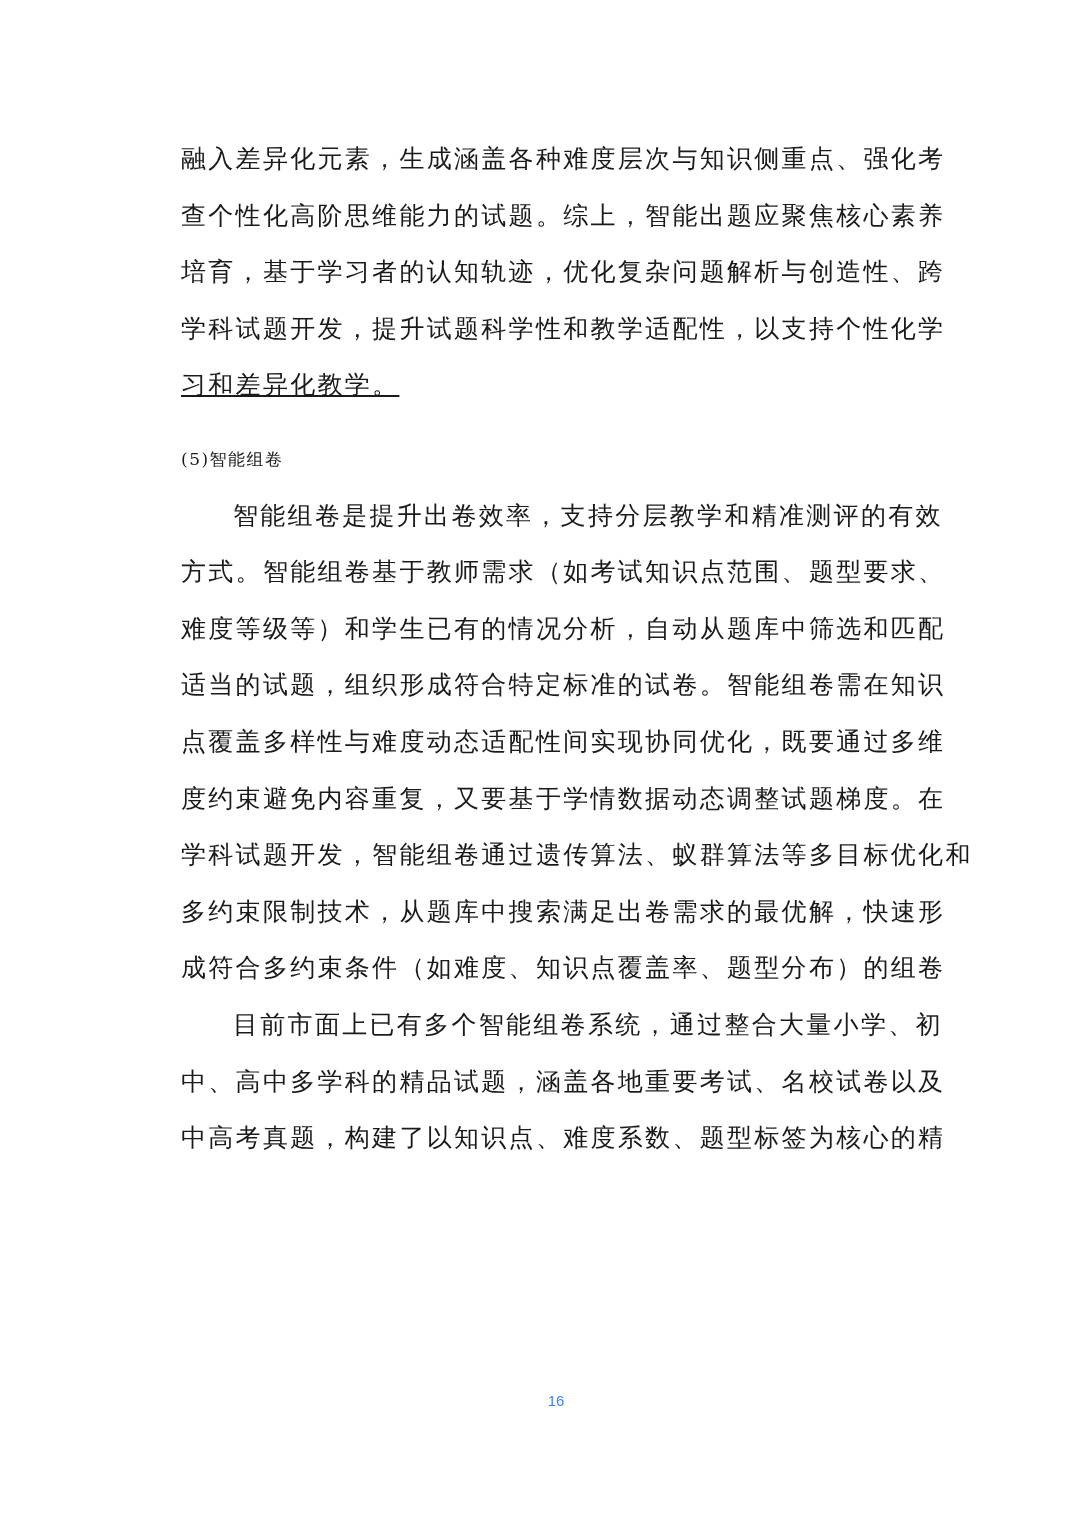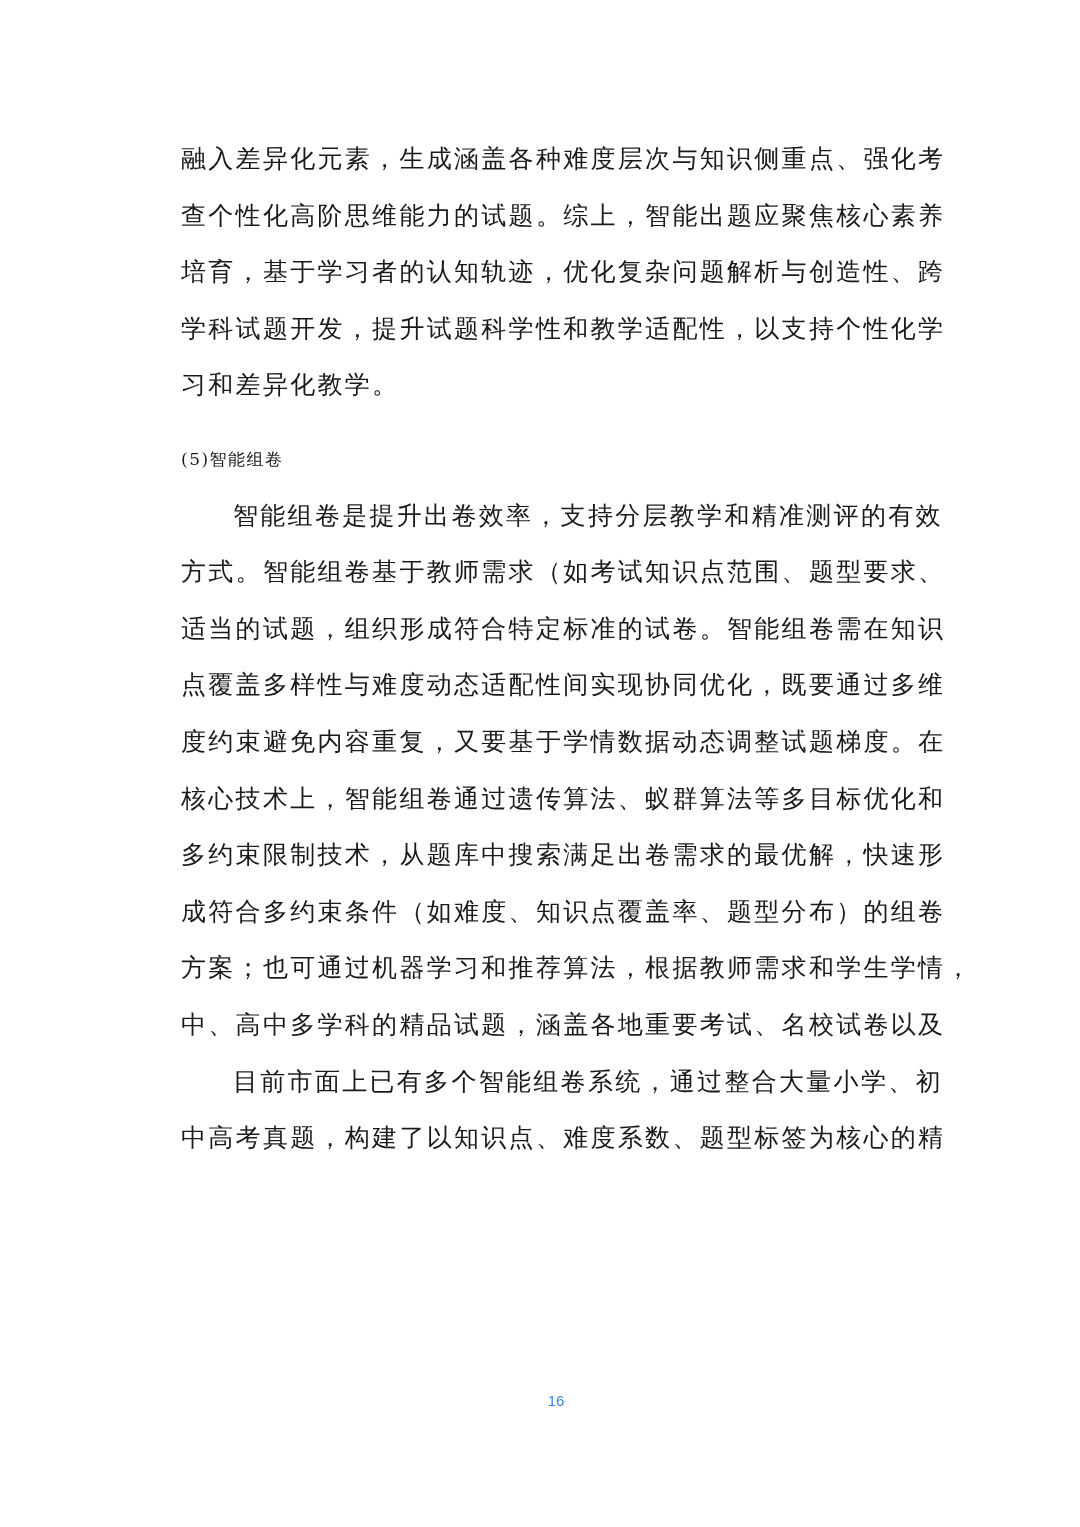--- a/index.html
+++ b/index.html
@@ -33,20 +33,21 @@
       height: 56.6px;
       line-height: 56.6px;
       font-size: 25px;
       white-space: nowrap;
       letter-spacing: 2.3px;
       text-align: justify;
       text-align-last: justify;
     }
     .line.last {
       text-align-last: left;
+      text-decoration: underline;
     }
     .line.indent {
       padding-left: 52px;
     }
     .heading {
       height: 56.6px;
       line-height: 56.6px;
       font-size: 17px;
       letter-spacing: 1.5px;
       white-space: nowrap;
@@ -76,31 +77,31 @@
       <div class="line">培育，基于学习者的认知轨迹，优化复杂问题解析与创造性、跨</div>
       <div class="line">学科试题开发，提升试题科学性和教学适配性，以支持个性化学</div>
       <div class="line last">习和差异化教学。</div>
     </div>
 
     <div class="heading">(5)智能组卷</div>
 
     <div>
       <div class="line indent">智能组卷是提升出卷效率，支持分层教学和精准测评的有效</div>
       <div class="line">方式。智能组卷基于教师需求（如考试知识点范围、题型要求、</div>
+      <div class="line">难度等级等）和学生已有的情况分析，自动从题库中筛选和匹配</div>
       <div class="line">适当的试题，组织形成符合特定标准的试卷。智能组卷需在知识</div>
       <div class="line">点覆盖多样性与难度动态适配性间实现协同优化，既要通过多维</div>
       <div class="line">度约束避免内容重复，又要基于学情数据动态调整试题梯度。在</div>
-      <div class="line">核心技术上，智能组卷通过遗传算法、蚁群算法等多目标优化和</div>
+      <div class="line">学科试题开发，智能组卷通过遗传算法、蚁群算法等多目标优化和</div>
       <div class="line">多约束限制技术，从题库中搜索满足出卷需求的最优解，快速形</div>
       <div class="line">成符合多约束条件（如难度、知识点覆盖率、题型分布）的组卷</div>
-      <div class="line">方案；也可通过机器学习和推荐算法，根据教师需求和学生学情，</div>
     </div>
 
     <div>
+      <div class="line indent">目前市面上已有多个智能组卷系统，通过整合大量小学、初</div>
       <div class="line">中、高中多学科的精品试题，涵盖各地重要考试、名校试卷以及</div>
-      <div class="line indent">目前市面上已有多个智能组卷系统，通过整合大量小学、初</div>
       <div class="line">中高考真题，构建了以知识点、难度系数、题型标签为核心的精</div>
     </div>
 
   </div>
 
   <div class="page-number">16</div>
 </div>
 
 </body></html>

